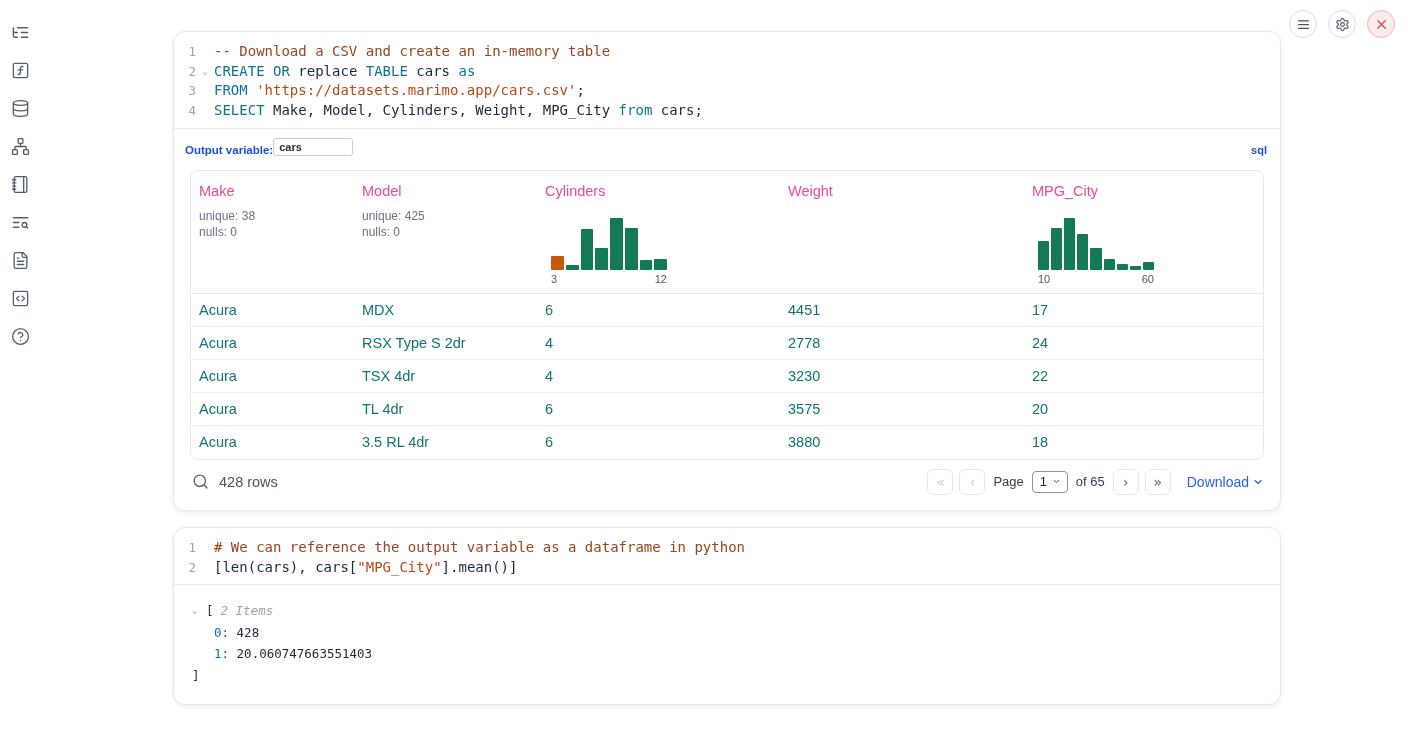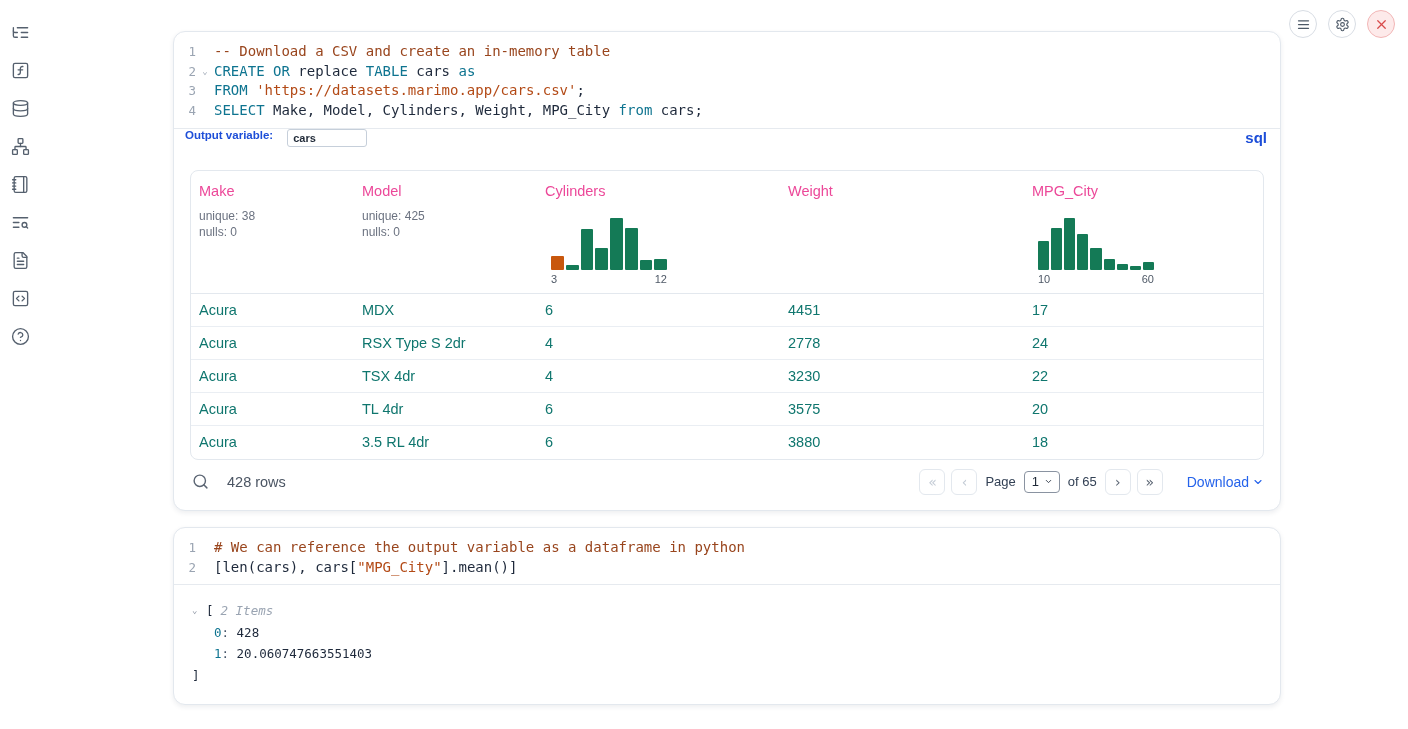--- a/index.html
+++ b/index.html
@@ -25,42 +25,42 @@
   .code-line{display:flex;font-family:"DejaVu Sans Mono",monospace;font-size:14px;line-height:19.7px;white-space:pre}
   .gutter{width:22px;text-align:right;color:#9aa4b2;font-size:12.5px;flex:none;user-select:none}
   .fold{width:18px;text-align:center;color:#9aa4b2;font-size:9px;flex:none}
   .src{flex:1}
   .tok-keyword{color:var(--c-keyword)}
   .tok-comment{color:var(--c-comment)}
   .tok-string{color:var(--c-string)}
   .tok-plain{color:var(--c-plain)}
 
   
-  .outvar-bar{border-top:1px solid #e6eaef;height:28px;display:flex;align-items:flex-start;padding:0 13px 0 11px;gap:14px}
+  .outvar-bar{border-top:1px solid #e6eaef;height:28px;display:flex;align-items:flex-end;padding:0 13px 0 11px;gap:0}
   .outvar-label{font-size:11.5px;font-weight:700;color:#1d4ed8}
   .outvar-input{width:80px;height:18px;border:1px solid #c6cfda;border-radius:3px;font-size:11px;font-weight:700;color:#1f2937;padding:0 5px;font-family:"Liberation Sans",sans-serif}
-  .lang-badge{margin-left:auto;color:#1d4ed8;font-size:15px;font-weight:700}
+  .lang-badge{margin-left:auto;color:#1d4ed8;font-size:11px;font-weight:700}
 
   
   .table-wrap{padding:14px 16px 0}
   .table-panel{border:1px solid #e3e8ee;border-radius:8px;overflow:hidden;background:#fff}
   .t-header{display:grid;grid-template-columns:163px 183px 243px 244px 1fr;border-bottom:1px solid #e3e8ee;min-height:123px}
   .th{padding:12px 8px 8px;display:flex;flex-direction:column}
   .col-name{font-size:14.5px;color:#ec4899;margin-bottom:9px}
   .col-stat{font-size:12px;color:#6b7280;line-height:16px}
   .hist{margin-top:auto;width:116px;margin-left:6px}
   .bars{display:flex;align-items:flex-end;gap:2px;height:52px}
   .bar{flex:1;background:var(--c-hist);border-radius:1px}
   .hist-labels{display:flex;justify-content:space-between;font-size:11px;color:#4e5866;margin-top:3px}
   .tr{display:grid;grid-template-columns:163px 183px 243px 244px 1fr;height:33px;align-items:center;border-bottom:1px solid #eaeef3}
   .tr:last-child{border-bottom:none}
   .td{padding:0 8px;font-size:14.5px;color:#0f766e;white-space:nowrap}
 
   
-  .t-footer{display:flex;align-items:center;height:44px;margin:0 16px 6px;gap:8px}
+  .t-footer{display:flex;align-items:center;height:44px;margin:0 16px 6px;}
   .t-footer .search-btn{border:none;background:none;color:#5b6573;display:flex;cursor:pointer;padding:2px}
   .t-footer .search-btn svg{width:17px;height:17px}
   .row-count{font-size:14.5px;color:#4b5563;margin-left:8px}
   .pag{margin-left:auto;display:flex;align-items:center;gap:6px}
   .pg-btn{width:26px;height:26px;border:1px solid #e3e8ee;border-radius:6px;background:#fff;color:#5b6573;font-size:14px;line-height:1;display:flex;align-items:center;justify-content:center;cursor:pointer;font-family:"DejaVu Sans",sans-serif}
   .pg-btn.disabled{color:#c3cbd5}
   .pg-text{font-size:13px;color:#334155;margin:0 2px}
   .page-select{height:22px;min-width:36px;border:1px solid #7f8violet}
   .page-select{height:22px;min-width:36px;border:1px solid #8a93a1;border-radius:4px;display:flex;align-items:center;gap:5px;padding:0 4px 0 7px;font-size:13px;color:#1f2937;cursor:pointer;background:#fff}
   .page-select svg{width:9px;height:9px;color:#374151}

